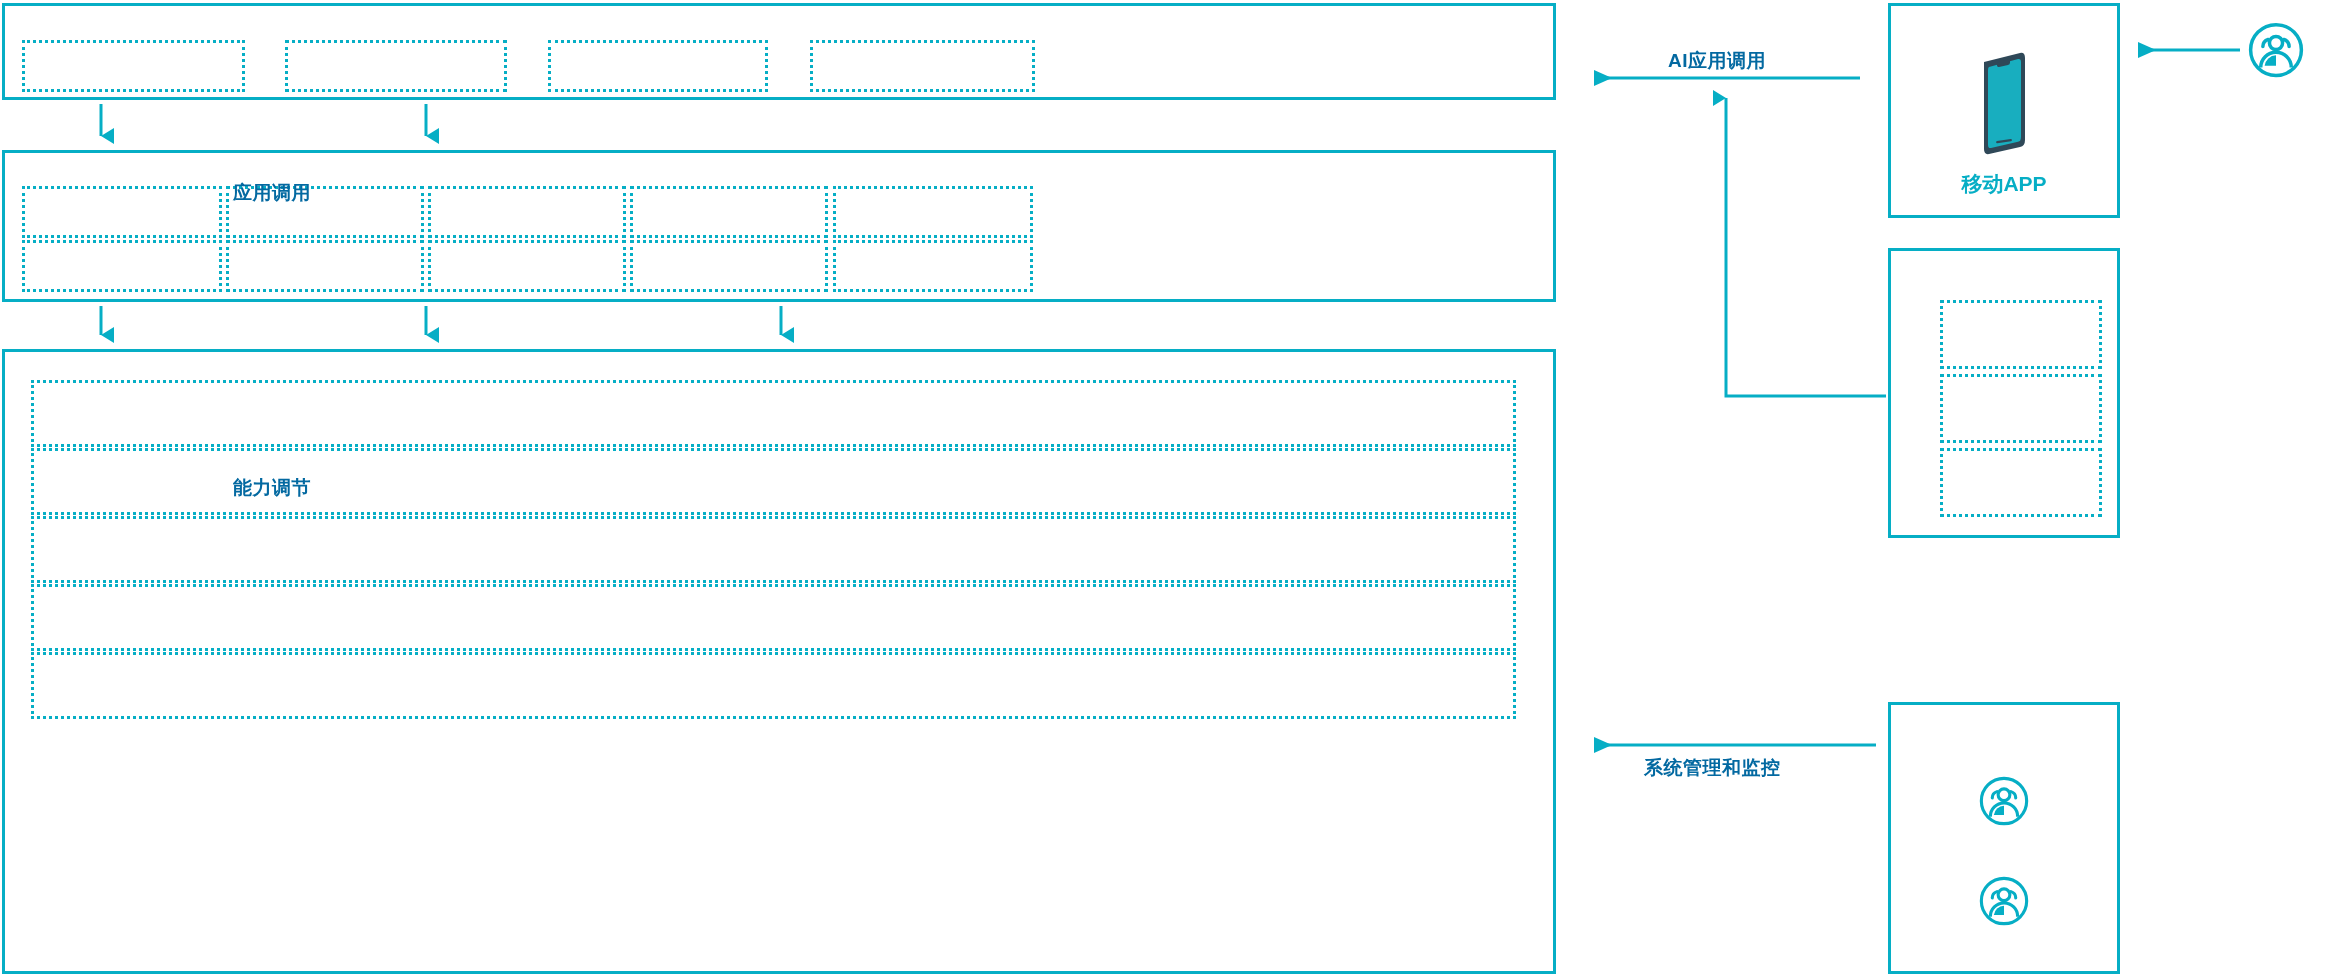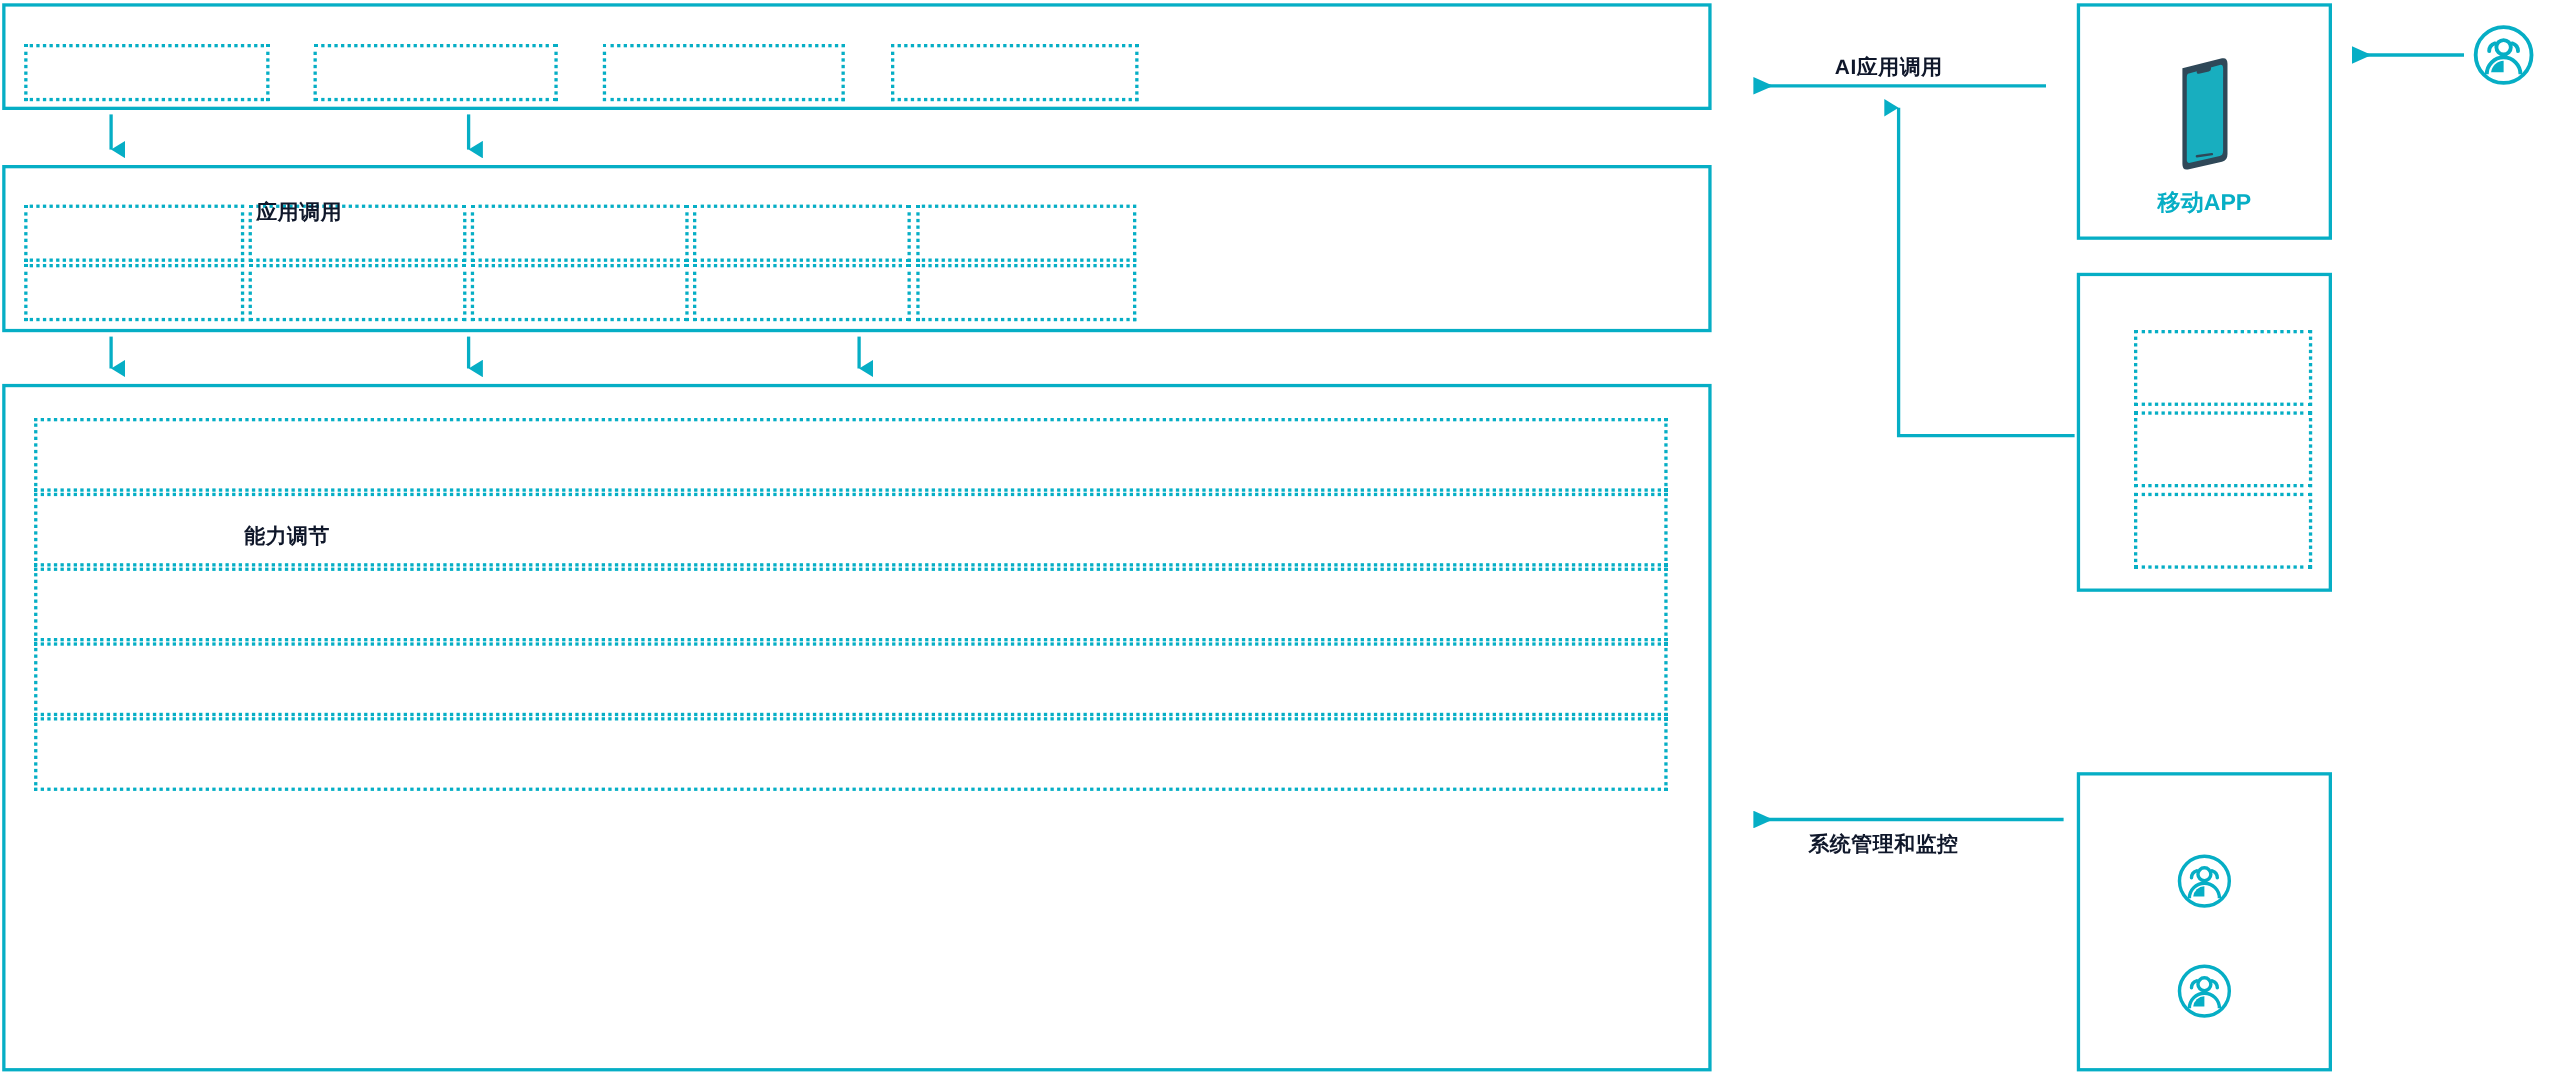--- a/index.html
+++ b/index.html
@@ -34,21 +34,21 @@
     background: transparent;
   }
   .cell.dotted {
     border-style: dotted;
     border-width: 3px;
   }
 
   
   .flow-label {
     position: absolute;
-    color: #0f172a;
+    color: #0369a1;
     font-size: 19px;
     font-weight: bold;
     white-space: nowrap;
     letter-spacing: 0.5px;
   }
 
   
   .box-caption {
     position: absolute;
     color: #06AEC5;
@@ -208,17 +208,17 @@
     <g>
       <line x1="1876" y1="745" x2="1596" y2="745" stroke="#06AEC5" stroke-width="3" marker-end="url(#arrow-left)"></line>
     </g>
 
     <g>
       <line x1="2240" y1="50" x2="2140" y2="50" stroke="#06AEC5" stroke-width="3" marker-end="url(#arrow-left)"></line>
     </g>
   </svg>
 
   <div class="flow-label" style="left:233px; top:180px;">应用调用</div>
-  <div class="flow-label" style="left:222px; top:475px;">能力调节</div>
+  <div class="flow-label" style="left:233px; top:475px;">能力调节</div>
   <div class="flow-label" style="left:1668px; top:48px;">AI应用调用</div>
   <div class="flow-label" style="left:1644px; top:755px;font-family:Liberation Mono, monospace;">系统管理和监控</div>
 
 </div>
 
 </body></html>

